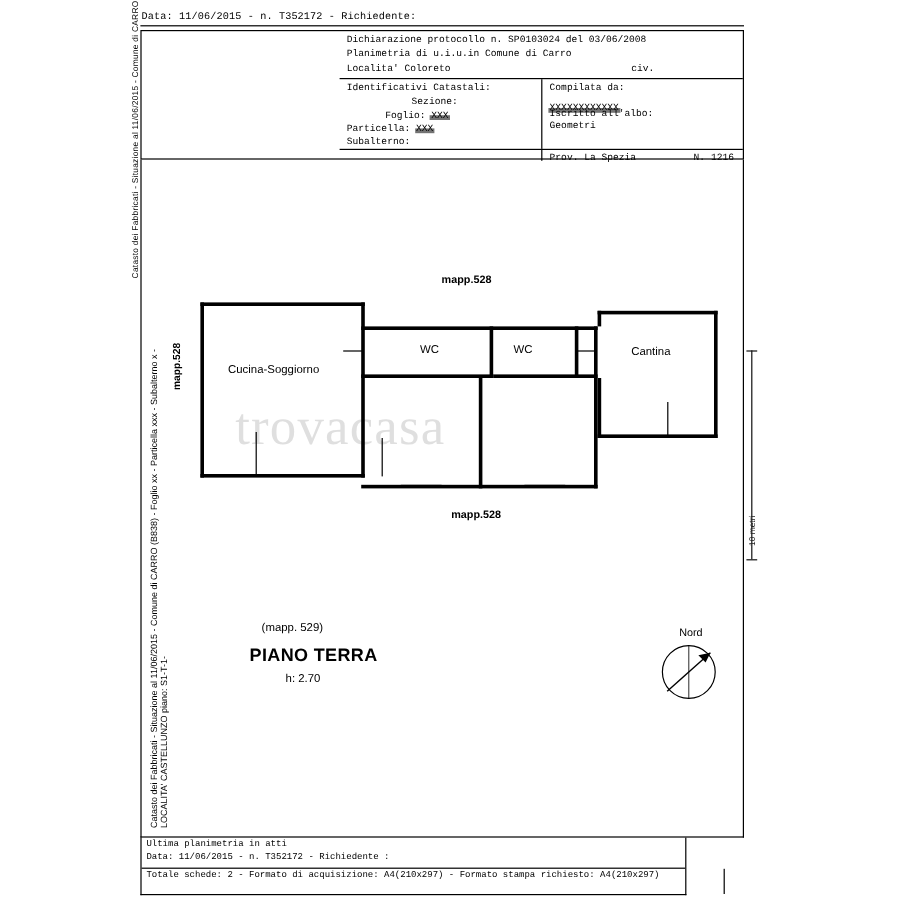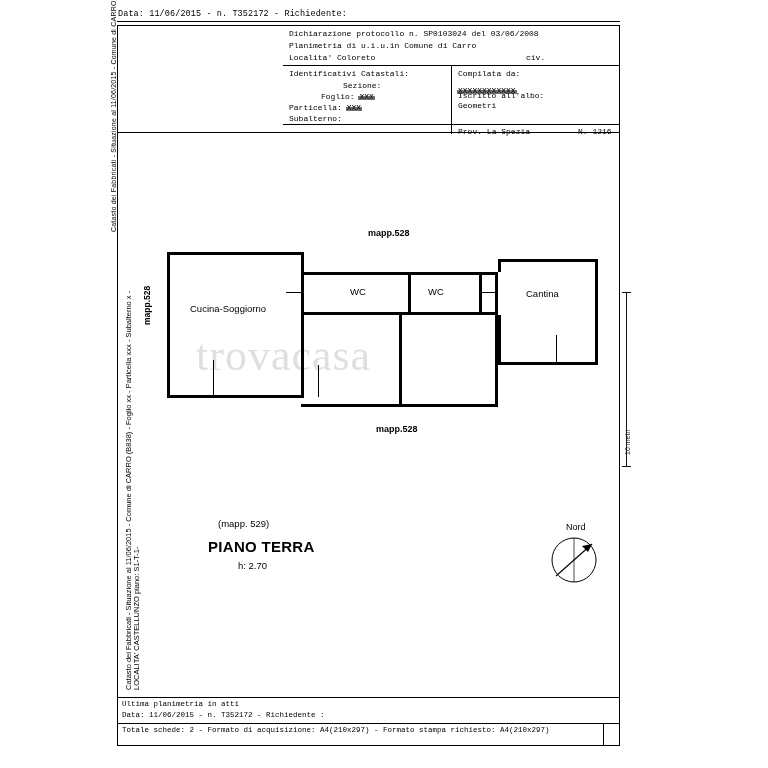--- a/index.html
+++ b/index.html
@@ -59,21 +59,21 @@
   .hdr-v-n{position:absolute;left:168px;top:58px;width:1px;height:10px;background:#000;}
 
   
   .redact{position:relative;display:inline-block;}
   .redact::after{content:"";position:absolute;left:-1px;right:-1px;top:45%;height:4px;background:rgba(0,0,0,.55);}
 
   
   .frame{left:117px;top:133px;width:503px;height:565px;border:1px solid #000;border-top:none;}
 
   
-  .foot{left:117px;top:698px;width:503px;height:48px;border:1px solid #000;border-top:none;}
+  .foot{left:117px;top:698px;width:455px;height:48px;border:1px solid #000;border-top:none;}
   .foot-l1{position:absolute;left:4px;top:2px;font-size:7.5px;}
   .foot-l2{position:absolute;left:4px;top:13px;font-size:7.5px;}
   .foot-sep{position:absolute;left:0;top:25px;right:0;height:1px;background:#000;}
   .foot-l3{position:absolute;left:4px;top:28px;font-size:7.5px;}
   .foot-tick{position:absolute;left:485px;top:26px;width:1px;height:21px;background:#000;}
 
   
   .side-vert{
     position:absolute;left:110px;top:232px;
     transform:rotate(-90deg);transform-origin:left top;

